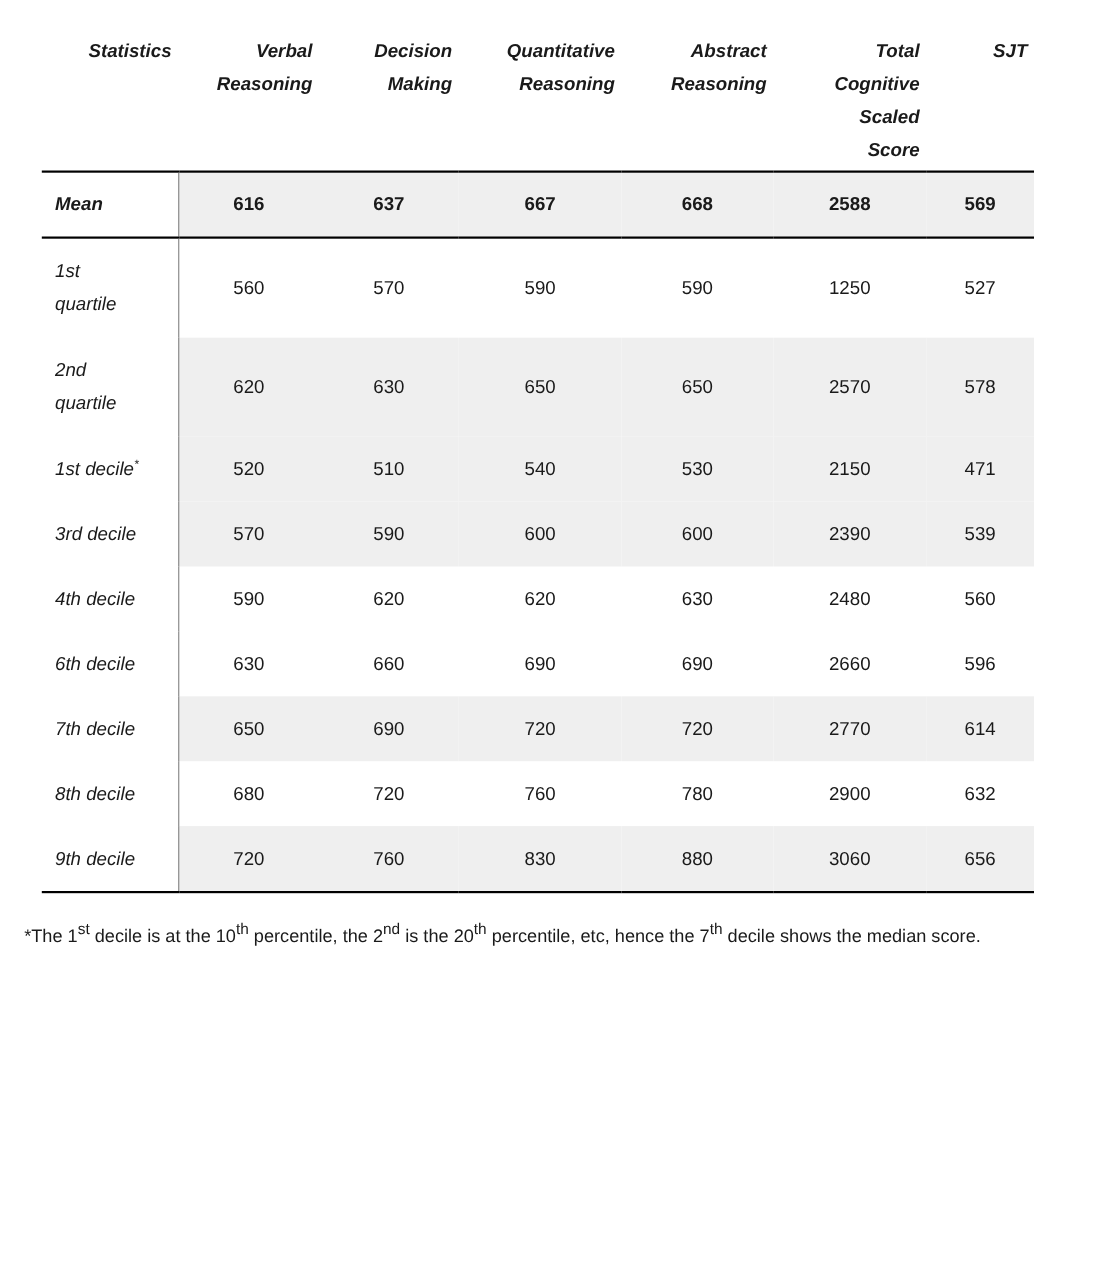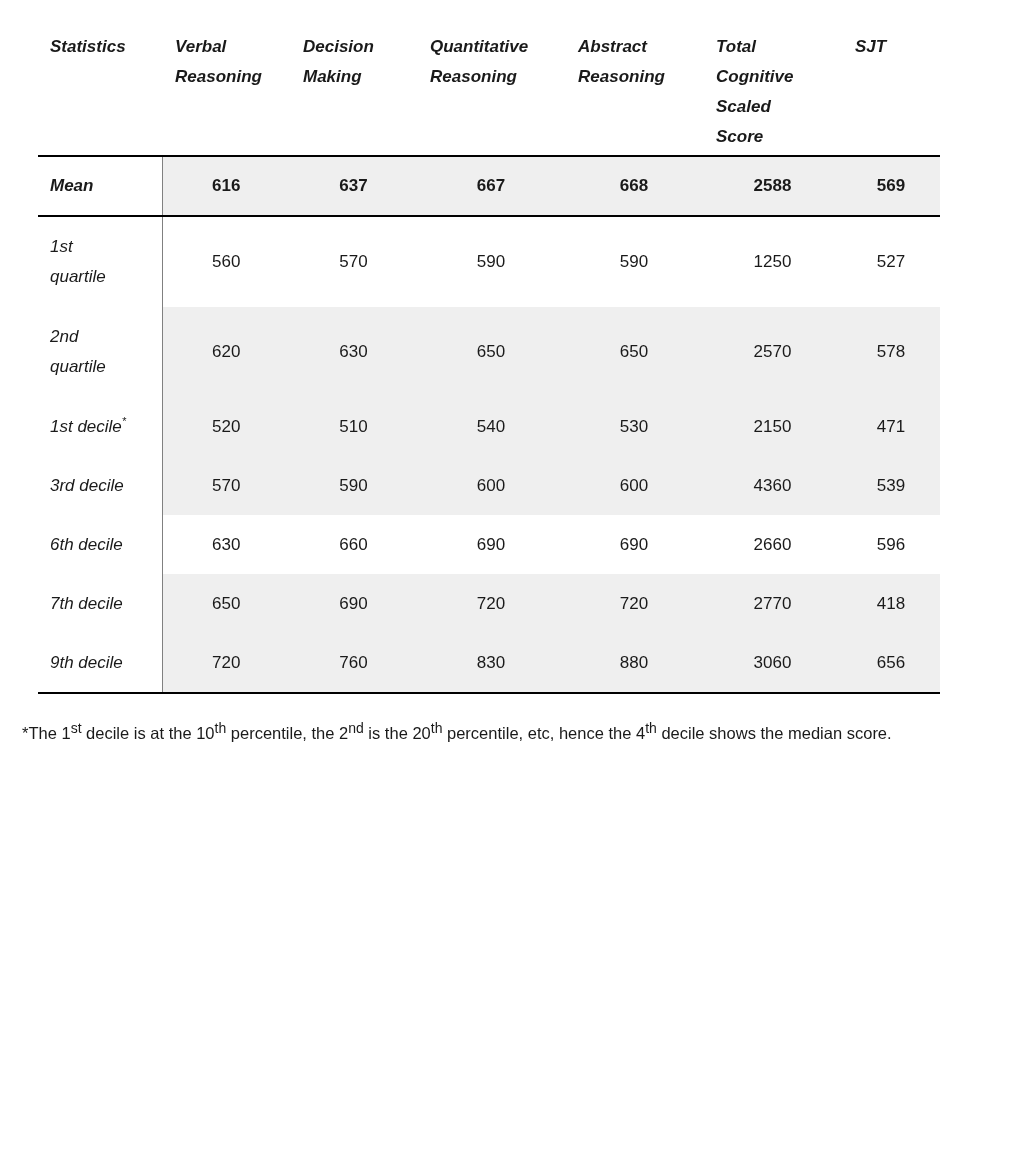--- a/index.html
+++ b/index.html
@@ -20,21 +20,21 @@
   table.stats-table{
     border-collapse:collapse;
     table-layout:fixed;
     width:902px;
     font-size:17px;
     line-height:30px;
   }
   thead th{
     font-style:italic;
     font-weight:bold;
-    text-align:left;
+    text-align:right;
     vertical-align:top;
     padding:12px 6px 0 13px;
     white-space:pre-line;
     height:123px;
     border-bottom:2px solid var(--rule);
   }
   thead th.col-label{padding-left:12px;}
   tbody td{
     vertical-align:middle;
     padding:0;
@@ -141,46 +141,64 @@
           <td class="value-cell">530</td>
           <td class="value-cell">2150</td>
           <td class="value-cell">471</td>
         </tr>
         <tr class="row-decile shaded">
           <td class="label-cell">3rd decile</td>
           <td class="value-cell">570</td>
           <td class="value-cell">590</td>
           <td class="value-cell">600</td>
           <td class="value-cell">600</td>
-          <td class="value-cell">4360</td>
+          <td class="value-cell">2390</td>
           <td class="value-cell">539</td>
+        </tr>
+        <tr class="row-decile">
+          <td class="label-cell">4th decile</td>
+          <td class="value-cell">590</td>
+          <td class="value-cell">620</td>
+          <td class="value-cell">620</td>
+          <td class="value-cell">630</td>
+          <td class="value-cell">2480</td>
+          <td class="value-cell">560</td>
         </tr>
         <tr class="row-decile">
           <td class="label-cell">6th decile</td>
           <td class="value-cell">630</td>
           <td class="value-cell">660</td>
           <td class="value-cell">690</td>
           <td class="value-cell">690</td>
           <td class="value-cell">2660</td>
           <td class="value-cell">596</td>
         </tr>
         <tr class="row-decile shaded">
           <td class="label-cell">7th decile</td>
           <td class="value-cell">650</td>
           <td class="value-cell">690</td>
           <td class="value-cell">720</td>
           <td class="value-cell">720</td>
           <td class="value-cell">2770</td>
-          <td class="value-cell">418</td>
+          <td class="value-cell">614</td>
+        </tr>
+        <tr class="row-decile">
+          <td class="label-cell">8th decile</td>
+          <td class="value-cell">680</td>
+          <td class="value-cell">720</td>
+          <td class="value-cell">760</td>
+          <td class="value-cell">780</td>
+          <td class="value-cell">2900</td>
+          <td class="value-cell">632</td>
         </tr>
         <tr class="row-decile shaded rule-below">
           <td class="label-cell">9th decile</td>
           <td class="value-cell">720</td>
           <td class="value-cell">760</td>
           <td class="value-cell">830</td>
           <td class="value-cell">880</td>
           <td class="value-cell">3060</td>
           <td class="value-cell">656</td>
         </tr>
       </tbody>
   </table>
-  <p class="footnote"><span>*The 1</span><sup>st</sup><span> decile is at the 10</span><sup>th</sup><span> percentile, the 2</span><sup>nd</sup><span> is the 20</span><sup>th</sup><span> percentile, etc, hence the 4</span><sup>th</sup><span> decile shows the median score.</span></p>
+  <p class="footnote"><span>*The 1</span><sup>st</sup><span> decile is at the 10</span><sup>th</sup><span> percentile, the 2</span><sup>nd</sup><span> is the 20</span><sup>th</sup><span> percentile, etc, hence the 7</span><sup>th</sup><span> decile shows the median score.</span></p>
 </div>
 
 </body></html>

